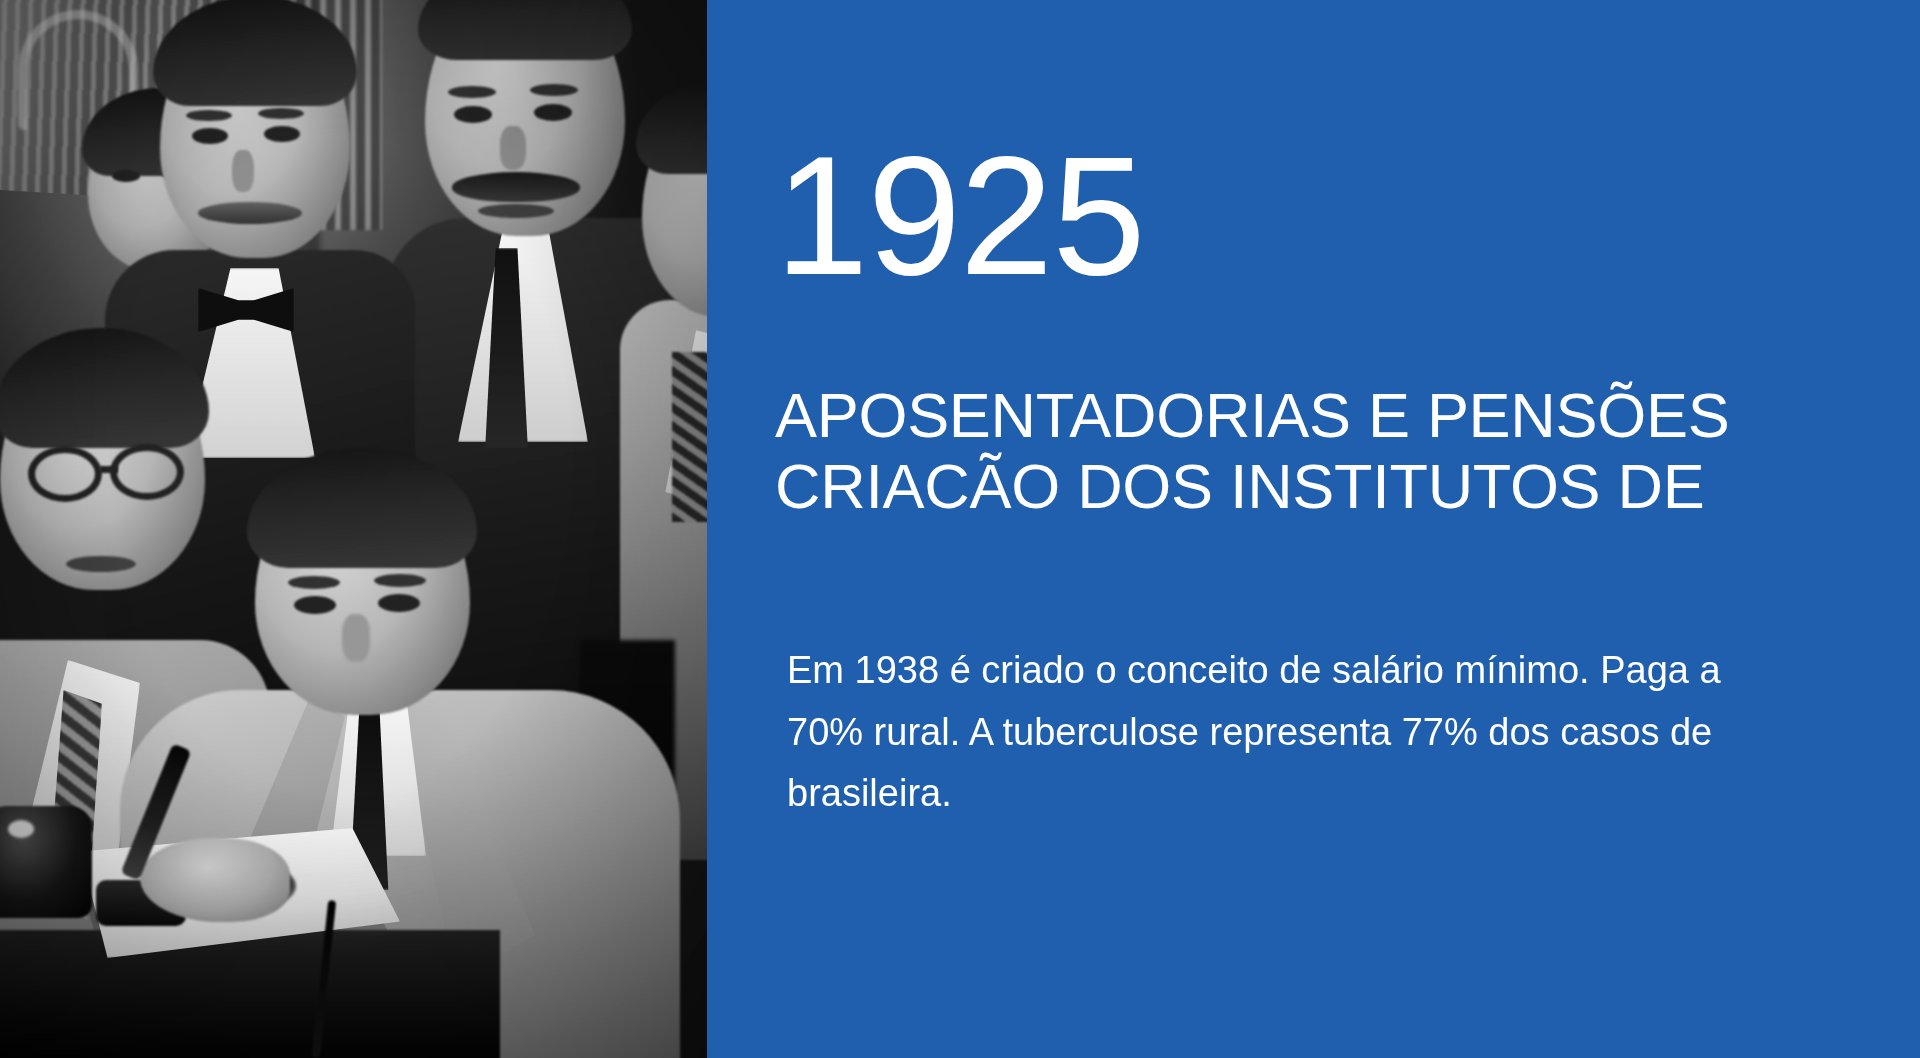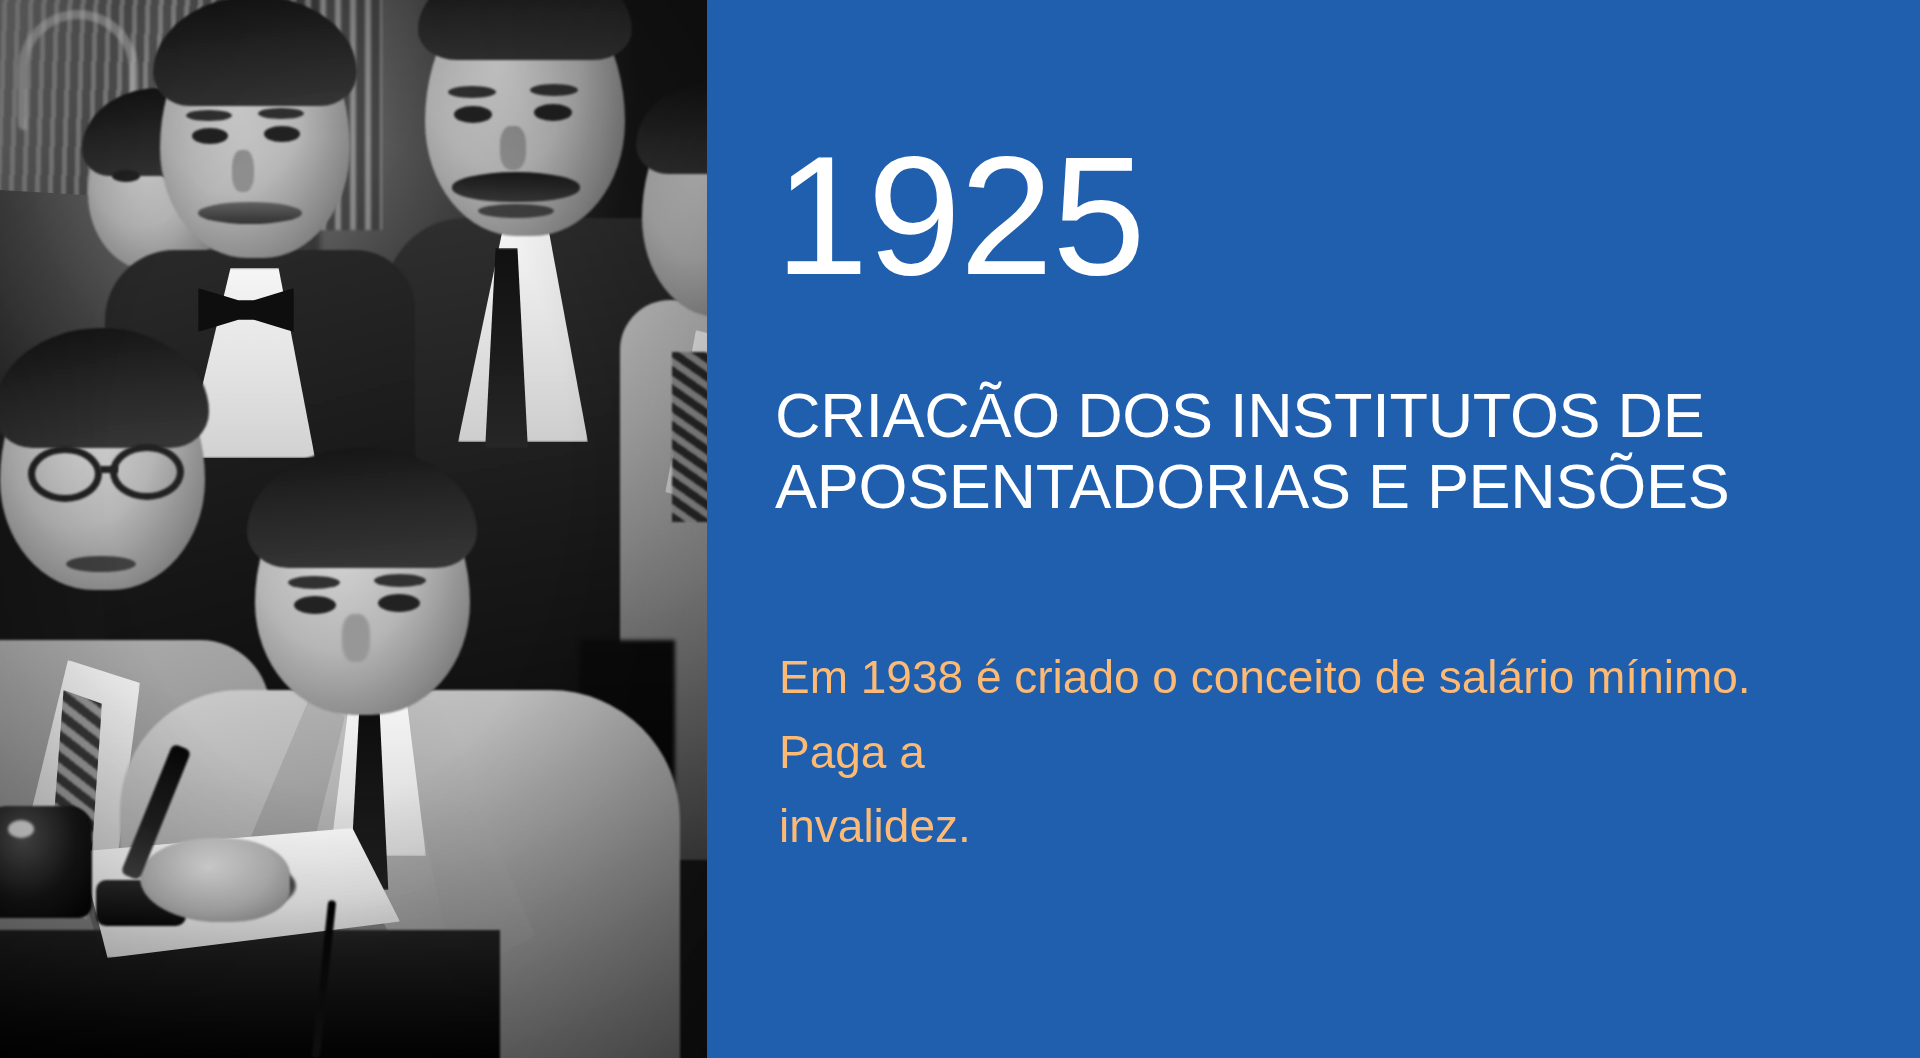--- a/index.html
+++ b/index.html
@@ -257,23 +257,23 @@
     position:absolute; left:0; top:132px;
     font-size:168px; line-height:1; font-weight:300;
     letter-spacing:-1px; color:#ffffff;
   }
   #headline {
     position:absolute; left:0; top:380px; right:12px;
     font-size:63px; line-height:1.12; font-weight:400;
     letter-spacing:-.3px; color:#ffffff;
   }
   #body {
-    position:absolute; left:4px; top:640px; right:8px;
-    font-size:46px; line-height:1.62; font-weight:400;
-    color:#fdba74;
+    position:absolute; left:12px; top:640px; right:8px;
+    font-size:38px; line-height:1.62; font-weight:400;
+    color:#ffffff;
   }
 </style>
 </head>
 <body>
 
 <div id="slide">
 
   <div id="photo-pane">
 
     <div class="ph" id="bg-room"></div>
@@ -358,25 +358,26 @@
     <div class="ph" id="grain"></div>
     <div class="ph" id="vignette"></div>
   </div>
 
   <div id="text-pane">
     <div id="text-block">
 
       <div id="year">1925</div>
 
       <div id="headline">
+        <div>APOSENTADORIAS E PENSÕES</div>
         <div>CRIACÃO DOS INSTITUTOS DE</div>
-        <div>APOSENTADORIAS E PENSÕES</div>
       </div>
 
       <div id="body">
         <div>Em 1938 é criado o conceito de salário mínimo. Paga a</div>
-        <div>invalidez.</div>
+        <div>70% rural. A tuberculose representa 77% dos casos de</div>
+        <div>brasileira.</div>
       </div>
 
     </div>
   </div>
 
 </div>
 
 </body></html>

